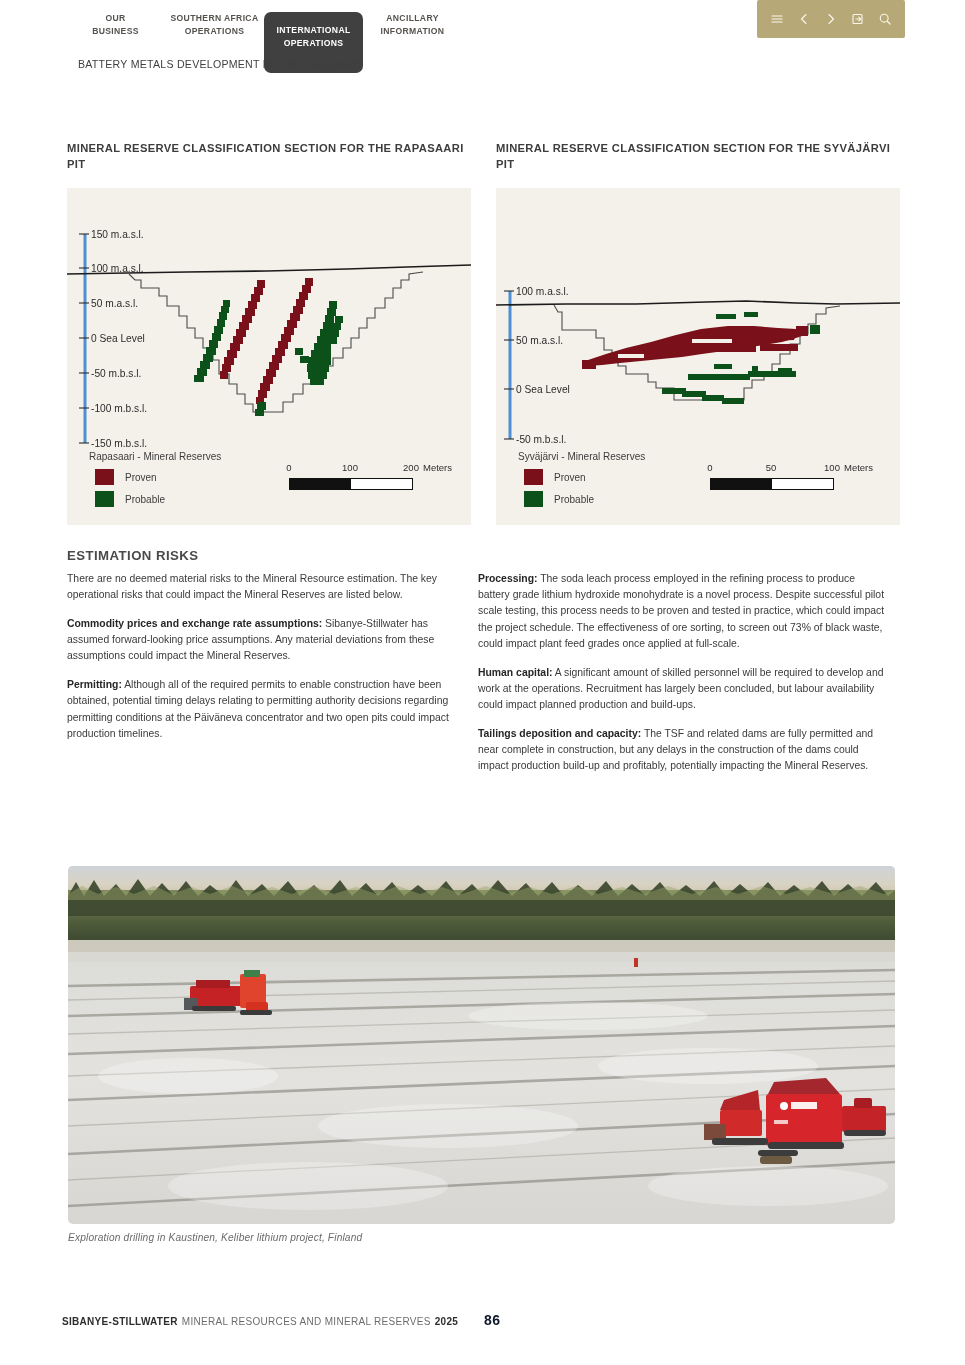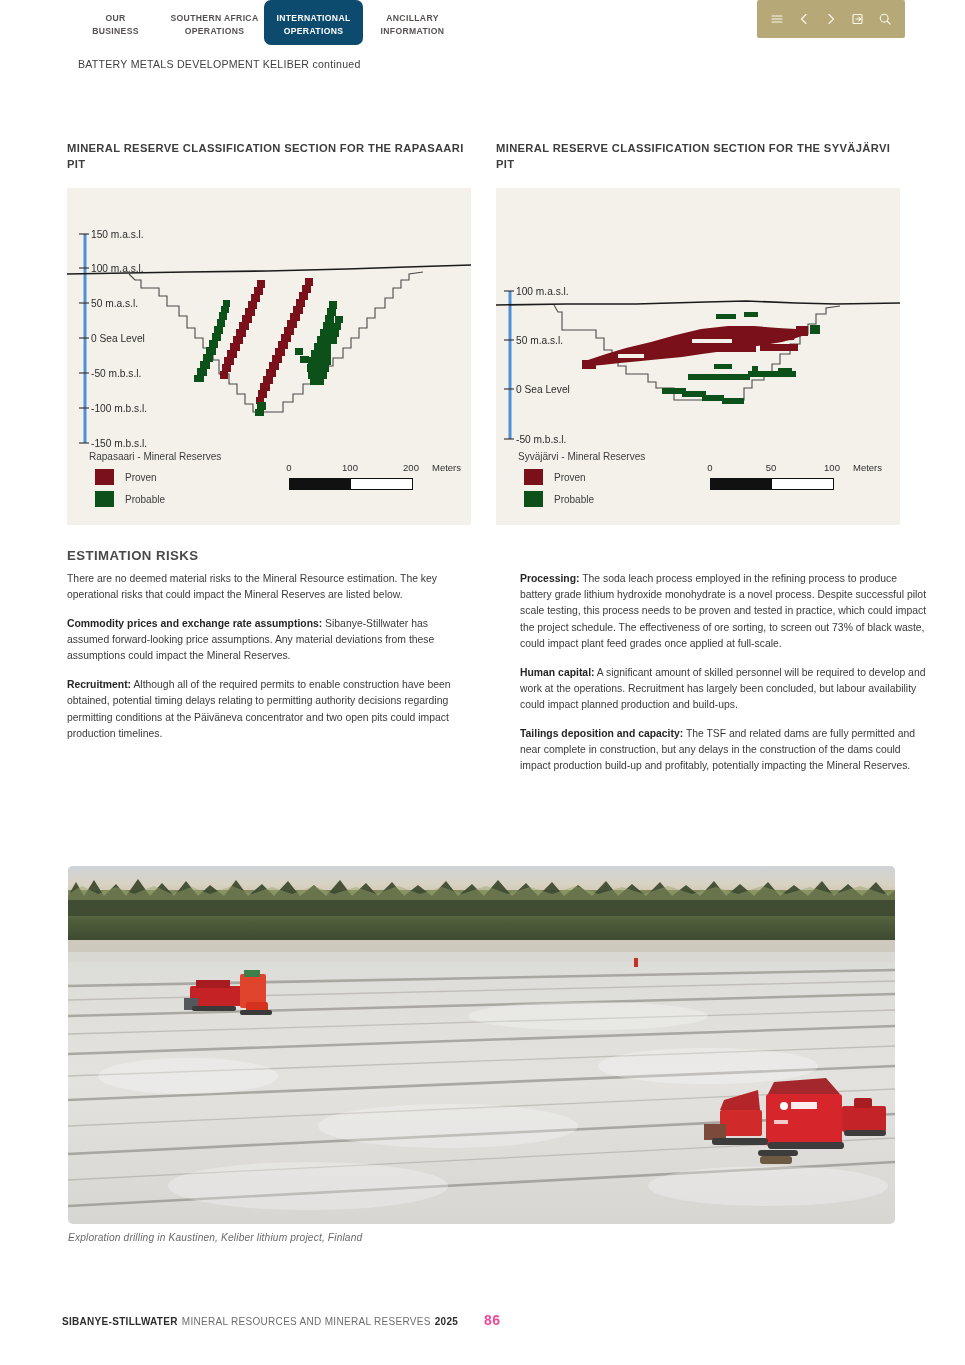--- a/index.html
+++ b/index.html
@@ -16,21 +16,21 @@
   .topnav {
     position: absolute; left: 0; top: 0; width: 965px; height: 58px;
   }
   .tabs { position: absolute; left: 66px; top: 0; display: flex; align-items: flex-start; }
   .tab {
     width: 99px; padding: 12px 4px 14px; text-align: center;
     font-size: 8.6px; letter-spacing: 0.35px; line-height: 1.55;
     color: #55524e; font-weight: 700; cursor: pointer;
     border-radius: 7px;
   }
-  .tab.active { background: #0c4a6e; color: #ffffff; padding-bottom: 6px; margin-top:0; }
+  .tab.active { background: #404040; color: #ffffff; padding-bottom: 22px; margin-top:12px; }
   .navbtns {
     position: absolute; right: 60px; top: 0; width: 148px; height: 38px;
     background: #b7a877; border-radius: 2px;
     display: flex; align-items: center; justify-content: center; gap: 13px;
   }
   .navbtns .ico { width: 14px; height: 14px; display:block; opacity: .95; }
   .navbtns .ico svg { display:block; }
 
   .running-head {
     position: absolute; left: 78px; top: 58px;
@@ -55,34 +55,34 @@
   .legend-title { font-size: 10px; color: #3c3c3c; margin-bottom: 7px; }
   .legend-row { display: flex; align-items: center; margin-top: 6px; margin-left: 6px; }
   .swatch { width: 19px; height: 16px; display: inline-block; }
   .legend-label { font-size: 10px; color: #3c3c3c; margin-left: 11px; }
 
   .scalebar { position: absolute; bottom: 35px; }
   .sb-left  { left: 222px; }
   .sb-right { left: 214px; }
   .sb-nums { position: relative; height: 13px; font-size: 9.5px; color: #2e2e2e; }
   .sb-nums span { position: absolute; top: 0; transform: translateX(-50%); }
-  .sb-nums span.unit { transform: none; margin-left: 9px; }
+  .sb-nums span.unit { transform: none; }
   .sb-bar { display: flex; height: 12px; border: 1px solid #111; margin-top: 3px; }
   .sb-half { width: 61px; height: 100%; }
   .sb-fill { background: #111; }
   .sb-empty { background: #ffffff; }
 
   
   .section-head {
     position: absolute; left: 67px; top: 548px;
     font-size: 13.2px; font-weight: 700; letter-spacing: .45px; color: #4a4a4a;
   }
   .col { position: absolute; font-size: 10.4px; line-height: 1.56; color: #3a3a3a; }
   .col-left  { left: 67px;  top: 571px; width: 400px; }
-  .col-right { left: 520px; top: 571px; width: 410px; }
+  .col-right { left: 478px; top: 571px; width: 410px; }
   .col p { margin-bottom: 12.5px; }
   .col b { font-weight: 700; color: #262626; }
 
   
   .photo {
     position: absolute; left: 68px; top: 866px; width: 827px; height: 358px;
     border-radius: 5px; overflow: hidden;
   }
   .photo svg { display: block; }
   .caption {
@@ -92,21 +92,21 @@
 
   
   .footer {
     position: absolute; left: 62px; top: 1312px;
     font-size: 10px; letter-spacing: .3px; color: #6d6d6d;
     display: flex; align-items: baseline;
   }
   .footer .brand { font-weight: 700; color: #2d2d2d; }
   .footer .mid { margin-left: 4px; }
   .footer .yr { font-weight: 700; color: #2d2d2d; margin-left: 4px; }
-  .footer .pg { font-weight: 700; color: #ec4899; font-size: 14px; margin-left: 26px; }
+  .footer .pg { font-weight: 700; color: #0f172a; font-size: 14px; margin-left: 26px; }
 </style>
 </head>
 <body>
 
 <div class="page">
 
   <div class="topnav">
     <div class="tabs">
       <div class="tab">OUR<br>BUSINESS</div>
       <div class="tab">SOUTHERN AFRICA<br>OPERATIONS</div>
@@ -392,21 +392,21 @@
   <div class="section-head">ESTIMATION RISKS</div>
 
   <div class="col col-left">
     <p>
       <span>There are no deemed material risks to the Mineral Resource estimation. The key operational risks that could impact the Mineral Reserves are listed below.</span>
     </p>
     <p>
       <b>Commodity prices and exchange rate assumptions:</b><span> Sibanye-Stillwater has assumed forward-looking price assumptions. Any material deviations from these assumptions could impact the Mineral Reserves.</span>
     </p>
     <p>
-      <b>Recruitment:</b><span> Although all of the required permits to enable construction have been obtained, potential timing delays relating to permitting authority decisions regarding  permitting conditions at the Päiväneva concentrator and two open pits could impact production timelines.</span>
+      <b>Permitting:</b><span> Although all of the required permits to enable construction have been obtained, potential timing delays relating to permitting authority decisions regarding  permitting conditions at the Päiväneva concentrator and two open pits could impact production timelines.</span>
     </p>
   </div>
 
   <div class="col col-right">
     <p>
       <b>Processing:</b><span> The soda leach process employed in the refining process to produce battery grade lithium hydroxide monohydrate is a novel process. Despite successful pilot scale testing, this process needs to be proven and tested in practice, which could impact the project schedule.  The effectiveness of ore sorting, to screen out 73% of black waste,  could impact plant feed grades once applied at full-scale.</span>
     </p>
     <p>
       <b>Human capital:</b><span> A significant amount of skilled personnel will be required to develop and work at the operations. Recruitment has largely been concluded, but labour availability could impact planned production and build-ups.</span>
     </p>

